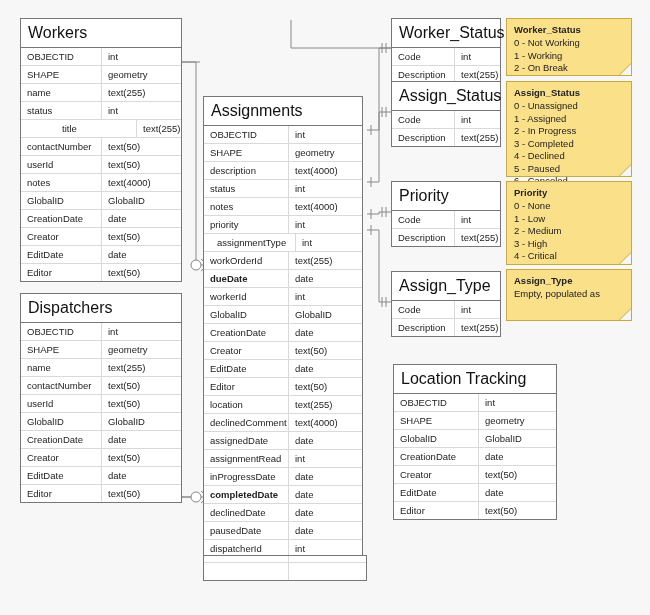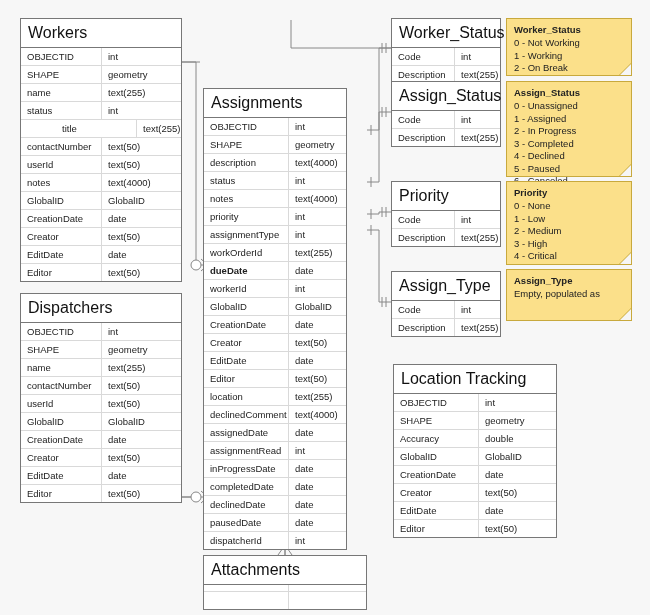--- a/index.html
+++ b/index.html
@@ -261,21 +261,21 @@
           <div class="row">
             <div class="fname" style="width: 80px;">EditDate</div>
             <div class="ftype">date</div>
           </div>
           <div class="row">
             <div class="fname" style="width: 80px;">Editor</div>
             <div class="ftype">text(50)</div>
           </div>
         </div>
       </div>
-      <div class="entity" style="left: 203px; top: 88px; width: 144px;">
+      <div class="entity" style="left: 203px; top: 96px; width: 160px;">
         <div class="title">Assignments</div>
         <div class="rows">
           <div class="row">
             <div class="fname" style="width: 84px;">OBJECTID</div>
             <div class="ftype">int</div>
           </div>
           <div class="row">
             <div class="fname" style="width: 84px;">SHAPE</div>
             <div class="ftype">geometry</div>
           </div>
@@ -289,21 +289,21 @@
           </div>
           <div class="row">
             <div class="fname" style="width: 84px;">notes</div>
             <div class="ftype">text(4000)</div>
           </div>
           <div class="row">
             <div class="fname" style="width: 84px;">priority</div>
             <div class="ftype">int</div>
           </div>
           <div class="row">
-            <div class="fname" style="width: 84px;">assignmentType</div>
+            <div class="fname" style="width: 84px; margin-left: 7px;">assignmentType</div>
             <div class="ftype">int</div>
           </div>
           <div class="row">
             <div class="fname" style="width: 84px;">workOrderId</div>
             <div class="ftype">text(255)</div>
           </div>
           <div class="row">
             <div class="fname" style="width: 84px; font-weight: bold;">dueDate</div>
             <div class="ftype">date</div>
           </div>
@@ -345,21 +345,21 @@
           </div>
           <div class="row">
             <div class="fname" style="width: 84px;">assignmentRead</div>
             <div class="ftype">int</div>
           </div>
           <div class="row">
             <div class="fname" style="width: 84px;">inProgressDate</div>
             <div class="ftype">date</div>
           </div>
           <div class="row">
-            <div class="fname" style="width: 84px;">completedDate</div>
+            <div class="fname" style="width: 84px; font-weight: bold;">completedDate</div>
             <div class="ftype">date</div>
           </div>
           <div class="row">
             <div class="fname" style="width: 84px;">declinedDate</div>
             <div class="ftype">date</div>
           </div>
           <div class="row">
             <div class="fname" style="width: 84px;">pausedDate</div>
             <div class="ftype">date</div>
           </div>
@@ -426,24 +426,20 @@
         <div class="rows">
           <div class="row">
             <div class="fname" style="width: 84px;">OBJECTID</div>
             <div class="ftype">int</div>
           </div>
           <div class="row">
             <div class="fname" style="width: 84px;">SHAPE</div>
             <div class="ftype">geometry</div>
           </div>
           <div class="row">
-            <div class="fname" style="width: 84px;">Accuracy</div>
-            <div class="ftype">double</div>
-          </div>
-          <div class="row">
             <div class="fname" style="width: 84px;">GlobalID</div>
             <div class="ftype">GlobalID</div>
           </div>
           <div class="row">
             <div class="fname" style="width: 84px;">CreationDate</div>
             <div class="ftype">date</div>
           </div>
           <div class="row">
             <div class="fname" style="width: 84px;">Creator</div>
             <div class="ftype">text(50)</div>
@@ -452,21 +448,20 @@
             <div class="fname" style="width: 84px;">EditDate</div>
             <div class="ftype">date</div>
           </div>
           <div class="row">
             <div class="fname" style="width: 84px;">Editor</div>
             <div class="ftype">text(50)</div>
           </div>
         </div>
       </div>
       <div class="entity empty-body" style="left: 203px; top: 555px; width: 164px;">
-        <div class="title">Attachments</div>
         <div class="rows">
           <div class="row">
             <div class="fname" style="width: 84px;"></div>
             <div class="ftype"></div>
           </div>
           <div class="row">
             <div class="fname" style="width: 84px;">&nbsp;</div>
             <div class="ftype">&nbsp;</div>
           </div>
         </div>

